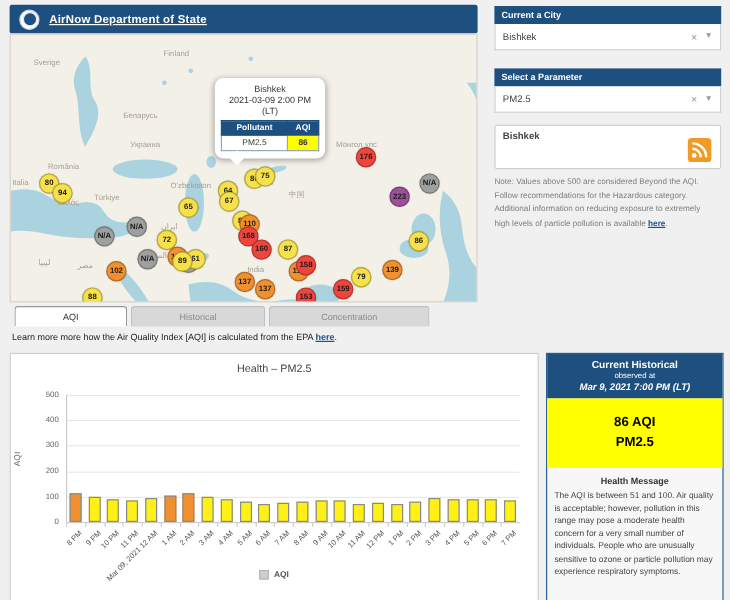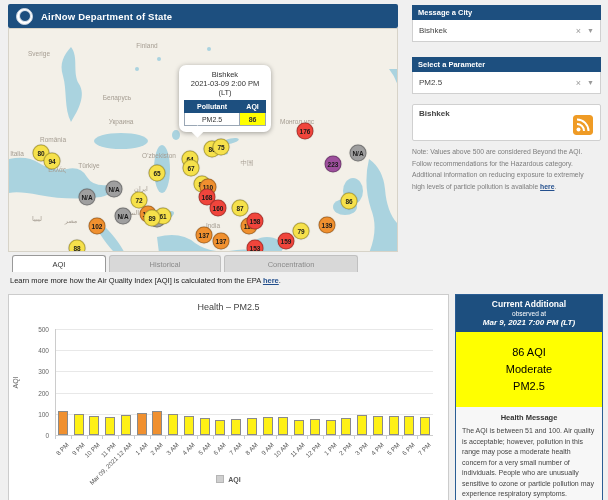--- a/index.html
+++ b/index.html
@@ -5,21 +5,21 @@
   * { margin:0; padding:0; box-sizing:border-box; }
   html,body { width:608px; height:500px; overflow:hidden; }
   body { background:#f0f0f0; font-family:"Liberation Sans", sans-serif; position:relative; }
 
   
   .app-header { position:absolute; left:8px; top:4px; width:390px; height:24px;
     background:#1d4f7f; border-radius:2px; display:flex; align-items:center; gap:8px; padding:0 8px; }
   .seal { width:17px; height:17px; border-radius:50%; background:#fff; border:1px solid #c9d4e0;
     display:flex; align-items:center; justify-content:center; }
   .seal-inner { width:12px; height:12px; border-radius:50%; background:#1d4f7f; border:1.5px solid #dfe7ef; }
-  .app-title { color:#fff; font-size:9.5px; font-weight:bold; letter-spacing:.2px; }
+  .app-title { color:#fff; font-size:9.5px; font-weight:bold; letter-spacing:.2px;text-decoration:underline; }
 
   
   .map { position:absolute; left:8px; top:28px; width:390px; height:224px;
     background:#f3f0e8; border:1px solid #d7d3c8; overflow:hidden; }
   .map svg.water { position:absolute; left:0; top:0; }
   .maplabel { position:absolute; font-size:6.5px; color:#a59d92; white-space:nowrap; transform:translate(-50%,-50%); }
   .marker { position:absolute; width:17px; height:17px; border-radius:50%; transform:translate(-50%,-50%);
     display:flex; align-items:center; justify-content:center; font-size:6.5px; font-weight:bold; color:#1a1a1a;
     border:1px solid rgba(0,0,0,.25); box-shadow:0 0 1px rgba(0,0,0,.3); cursor:pointer; }
 
@@ -70,21 +70,21 @@
   .legend .swatch { width:8px; height:8px; background:#cfcfcf; border:1px solid #b5b5b5; }
   .legend .ltext { font-size:7px; font-weight:bold; color:#555; }
 
   
   .cond-panel { position:absolute; left:455px; top:294px; width:148px; height:210px; background:#f7f7f7; border:1px solid #2a5d93; }
   .cond-head { background:#1d4f7f; color:#fff; text-align:center; padding:4px 2px 5px; }
   .cond-head .t1 { font-size:8.5px; font-weight:bold; }
   .cond-head .t2 { font-size:6.5px; margin-top:1px; }
   .cond-head .t3 { font-size:8px; font-weight:bold; margin-top:1px;font-style:italic; }
   .cond-aqi { background:#ffff00; text-align:center; padding:12px 2px; }
-  .cond-aqi div { font-size:11px; font-weight:normal; color:#000; line-height:17px; }
+  .cond-aqi div { font-size:11px; font-weight:bold; color:#000; line-height:17px; }
   .cond-health { padding:6px 6px; }
   .cond-health .ht { text-align:center; font-size:7.5px; font-weight:bold; color:#333; margin-bottom:4px; }
   .cond-health .hm { font-size:7px; line-height:10.5px; color:#444; }
 </style>
 </head>
 <body>
 
 <div class="app-header">
   <div class="seal">
       <div class="seal-inner"></div>
@@ -184,21 +184,21 @@
       <tr>
         <td>PM2.5</td>
         <td class="aqi-cell">86</td>
       </tr>
     </tbody>
       </table>
     <div class="popup-tail"></div>
   </div>
 </div>
 
-<div class="side-box-header" style="top:5px;">Message a City</div>
+<div class="side-box-header" style="top:5px;">Current a City</div>
 <div class="side-select" style="top:20px;">
   <span class="val">Bishkek</span>
   <span class="clear">×</span>
   <span class="caret">▼</span>
 </div>
 
 <div class="side-box-header" style="top:57px;">Select a Parameter</div>
 <div class="side-select" style="top:72px;">
   <span class="val">PM2.5</span>
   <span class="clear">×</span>
@@ -319,26 +319,25 @@
       <div class="xlab" style="left: 418.125px; top: 146px;">7 PM</div>
     </div>
   <div class="legend">
     <span class="swatch"></span>
     <span class="ltext">AQI</span>
   </div>
 </div>
 
 <div class="cond-panel">
   <div class="cond-head">
-    <div class="t1">Current Additional</div>
+    <div class="t1">Current Historical</div>
     <div class="t2">observed at</div>
     <div class="t3">Mar 9, 2021 7:00 PM (LT)</div>
   </div>
   <div class="cond-aqi">
     <div>86 AQI</div>
-    <div>Moderate</div>
     <div>PM2.5</div>
   </div>
   <div class="cond-health">
     <div class="ht">Health Message</div>
     <div class="hm">The AQI is between 51 and 100. Air quality is acceptable; however, pollution in this range may pose a moderate health concern for a very small number of individuals. People who are unusually sensitive to ozone or particle pollution may experience respiratory symptoms.</div>
   </div>
 </div>
 
 </body></html>

